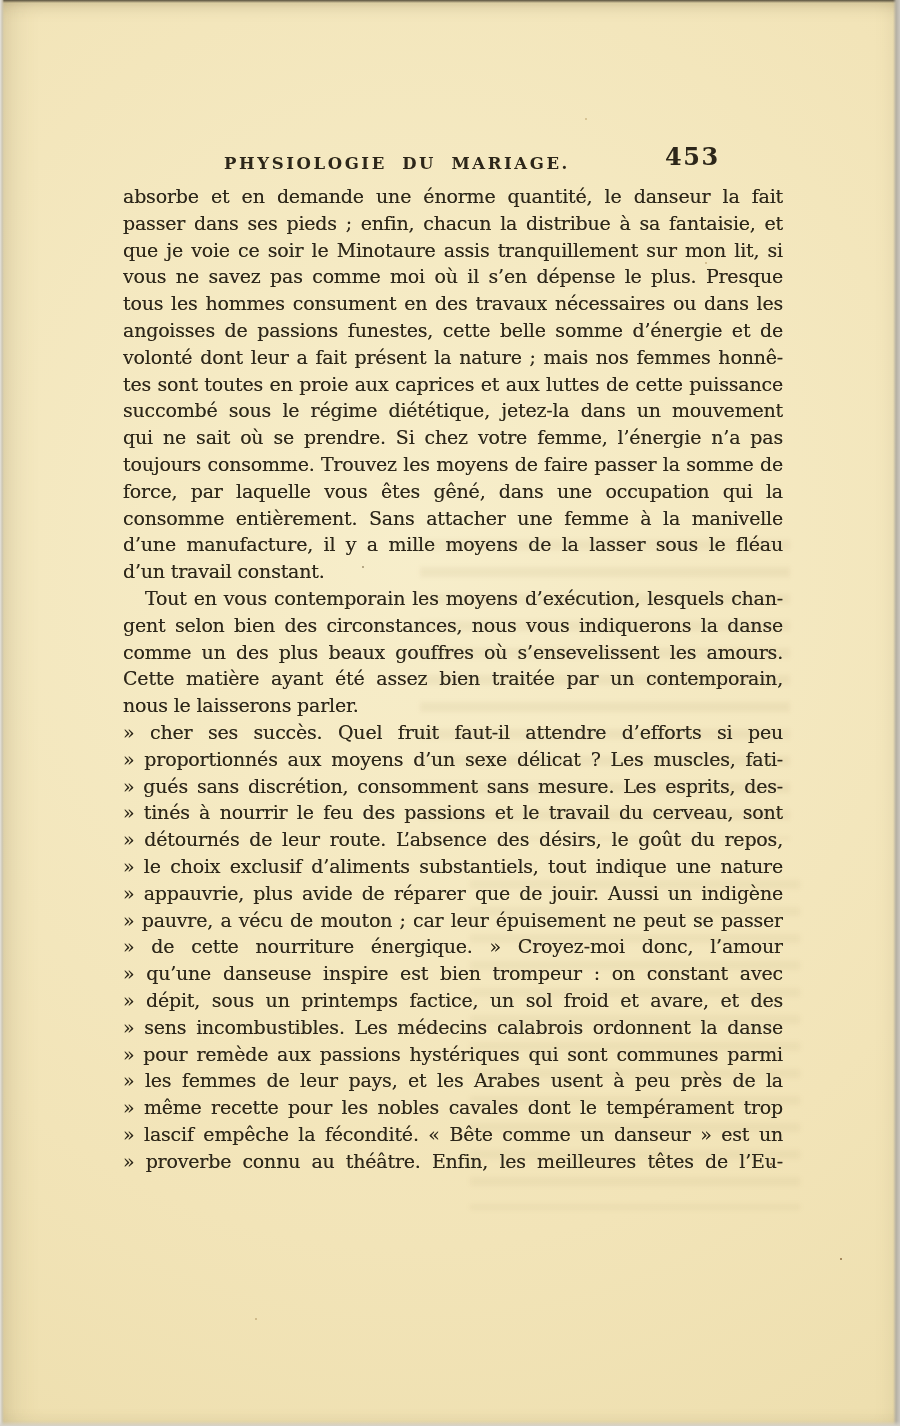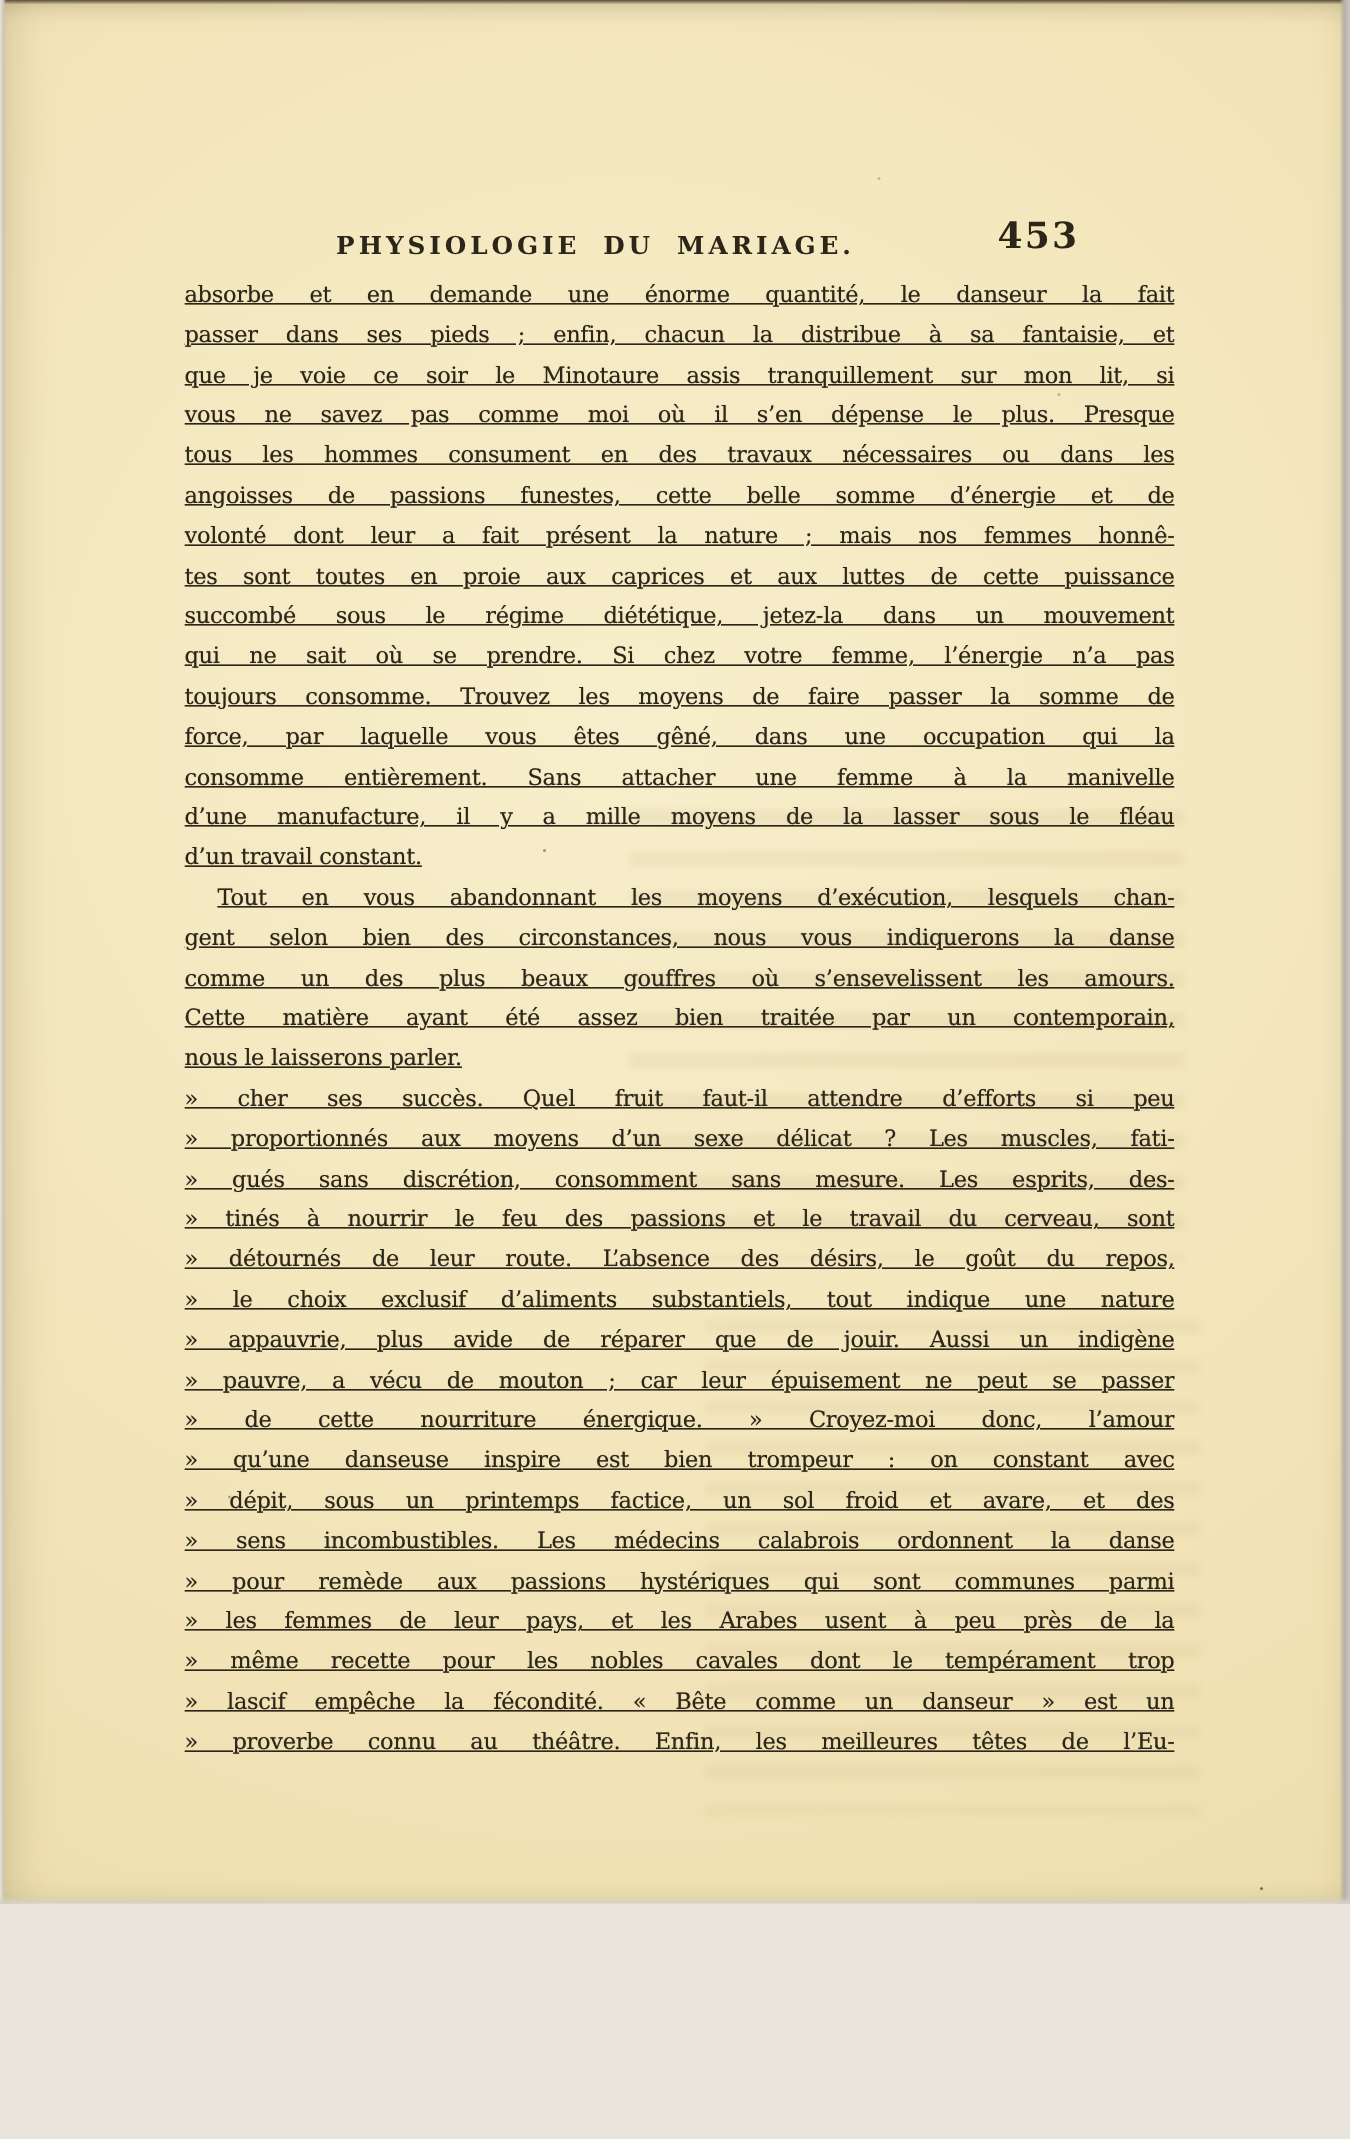--- a/index.html
+++ b/index.html
@@ -3,21 +3,21 @@
 <meta charset="utf-8">
 <style>
   html, body {
     margin: 0;
     padding: 0;
     background: #e9e5da;
   }
   .page {
     position: relative;
     width: 900px;
-    height: 1269px;
+    height: 1426px;
     overflow: hidden;
     font-family: "DejaVu Serif", "Liberation Serif", serif;
     color: var(--ink, #2c2619);
     background:
       radial-gradient(ellipse 130% 90% at 46% 38%,
         var(--paper-light, #f7eecb) 0%,
         var(--paper, #f2e4b8) 55%,
         var(--paper-dark, #eadaa6) 100%);
     box-shadow:
       inset 0 14px 18px -12px rgba(110, 92, 52, 0.35),
@@ -81,26 +81,25 @@
   }
 
   
   .textblock {
     position: absolute;
     left: 123px; top: 183px; width: 660px;
   }
   .line {
     height: 26.8px;
     line-height: 26.8px;
-    font-size: 15px;
+    font-size: 19px;
     letter-spacing: -0.2px;
     overflow: hidden;
     text-align: left;
     text-shadow: 0 0 0.5px rgba(44, 38, 25, 0.55);
-    text-decoration: underline;
   }
   .line.j { text-align: justify; }
   .line.j::after { content: ""; display: inline-block; width: 100%; height: 0; vertical-align: top; }
   .line.in { text-indent: 22px; }
 </style>
 </head>
 <body>
 
 <div class="page">
   <div class="bleed b1"></div>
@@ -121,21 +120,21 @@
       <div class="line j">angoisses de passions funestes, cette belle somme d’énergie et de</div>
       <div class="line j">volonté dont leur a fait présent la nature ; mais nos femmes honnê-</div>
       <div class="line j">tes sont toutes en proie aux caprices et aux luttes de cette puissance</div>
       <div class="line j">succombé sous le régime diététique, jetez-la dans un mouvement</div>
       <div class="line j">qui ne sait où se prendre. Si chez votre femme, l’énergie n’a pas</div>
       <div class="line j">toujours consomme. Trouvez les moyens de faire passer la somme de</div>
       <div class="line j">force, par laquelle vous êtes gêné, dans une occupation qui la</div>
       <div class="line j">consomme entièrement. Sans attacher une femme à la manivelle</div>
       <div class="line j">d’une manufacture, il y a mille moyens de la lasser sous le fléau</div>
       <div class="line">d’un travail constant.</div>
-      <div class="line j in">Tout en vous abandonnant les moyens d’exécution, lesquels chan-</div>
+      <div class="line j in">Tout en vous contemporain les moyens d’exécution, lesquels chan-</div>
       <div class="line j">gent selon bien des circonstances, nous vous indiquerons la danse</div>
       <div class="line j">comme un des plus beaux gouffres où s’ensevelissent les amours.</div>
       <div class="line j">Cette matière ayant été assez bien traitée par un contemporain,</div>
       <div class="line">nous le laisserons parler.</div>
       <div class="line j">» cher ses succès. Quel fruit faut-il attendre d’efforts si peu</div>
       <div class="line j">» proportionnés aux moyens d’un sexe délicat ? Les muscles, fati-</div>
       <div class="line j">» gués sans discrétion, consomment sans mesure. Les esprits, des-</div>
       <div class="line j">» tinés à nourrir le feu des passions et le travail du cerveau, sont</div>
       <div class="line j">» détournés de leur route. L’absence des désirs, le goût du repos,</div>
       <div class="line j">» le choix exclusif d’aliments substantiels, tout indique une nature</div>

